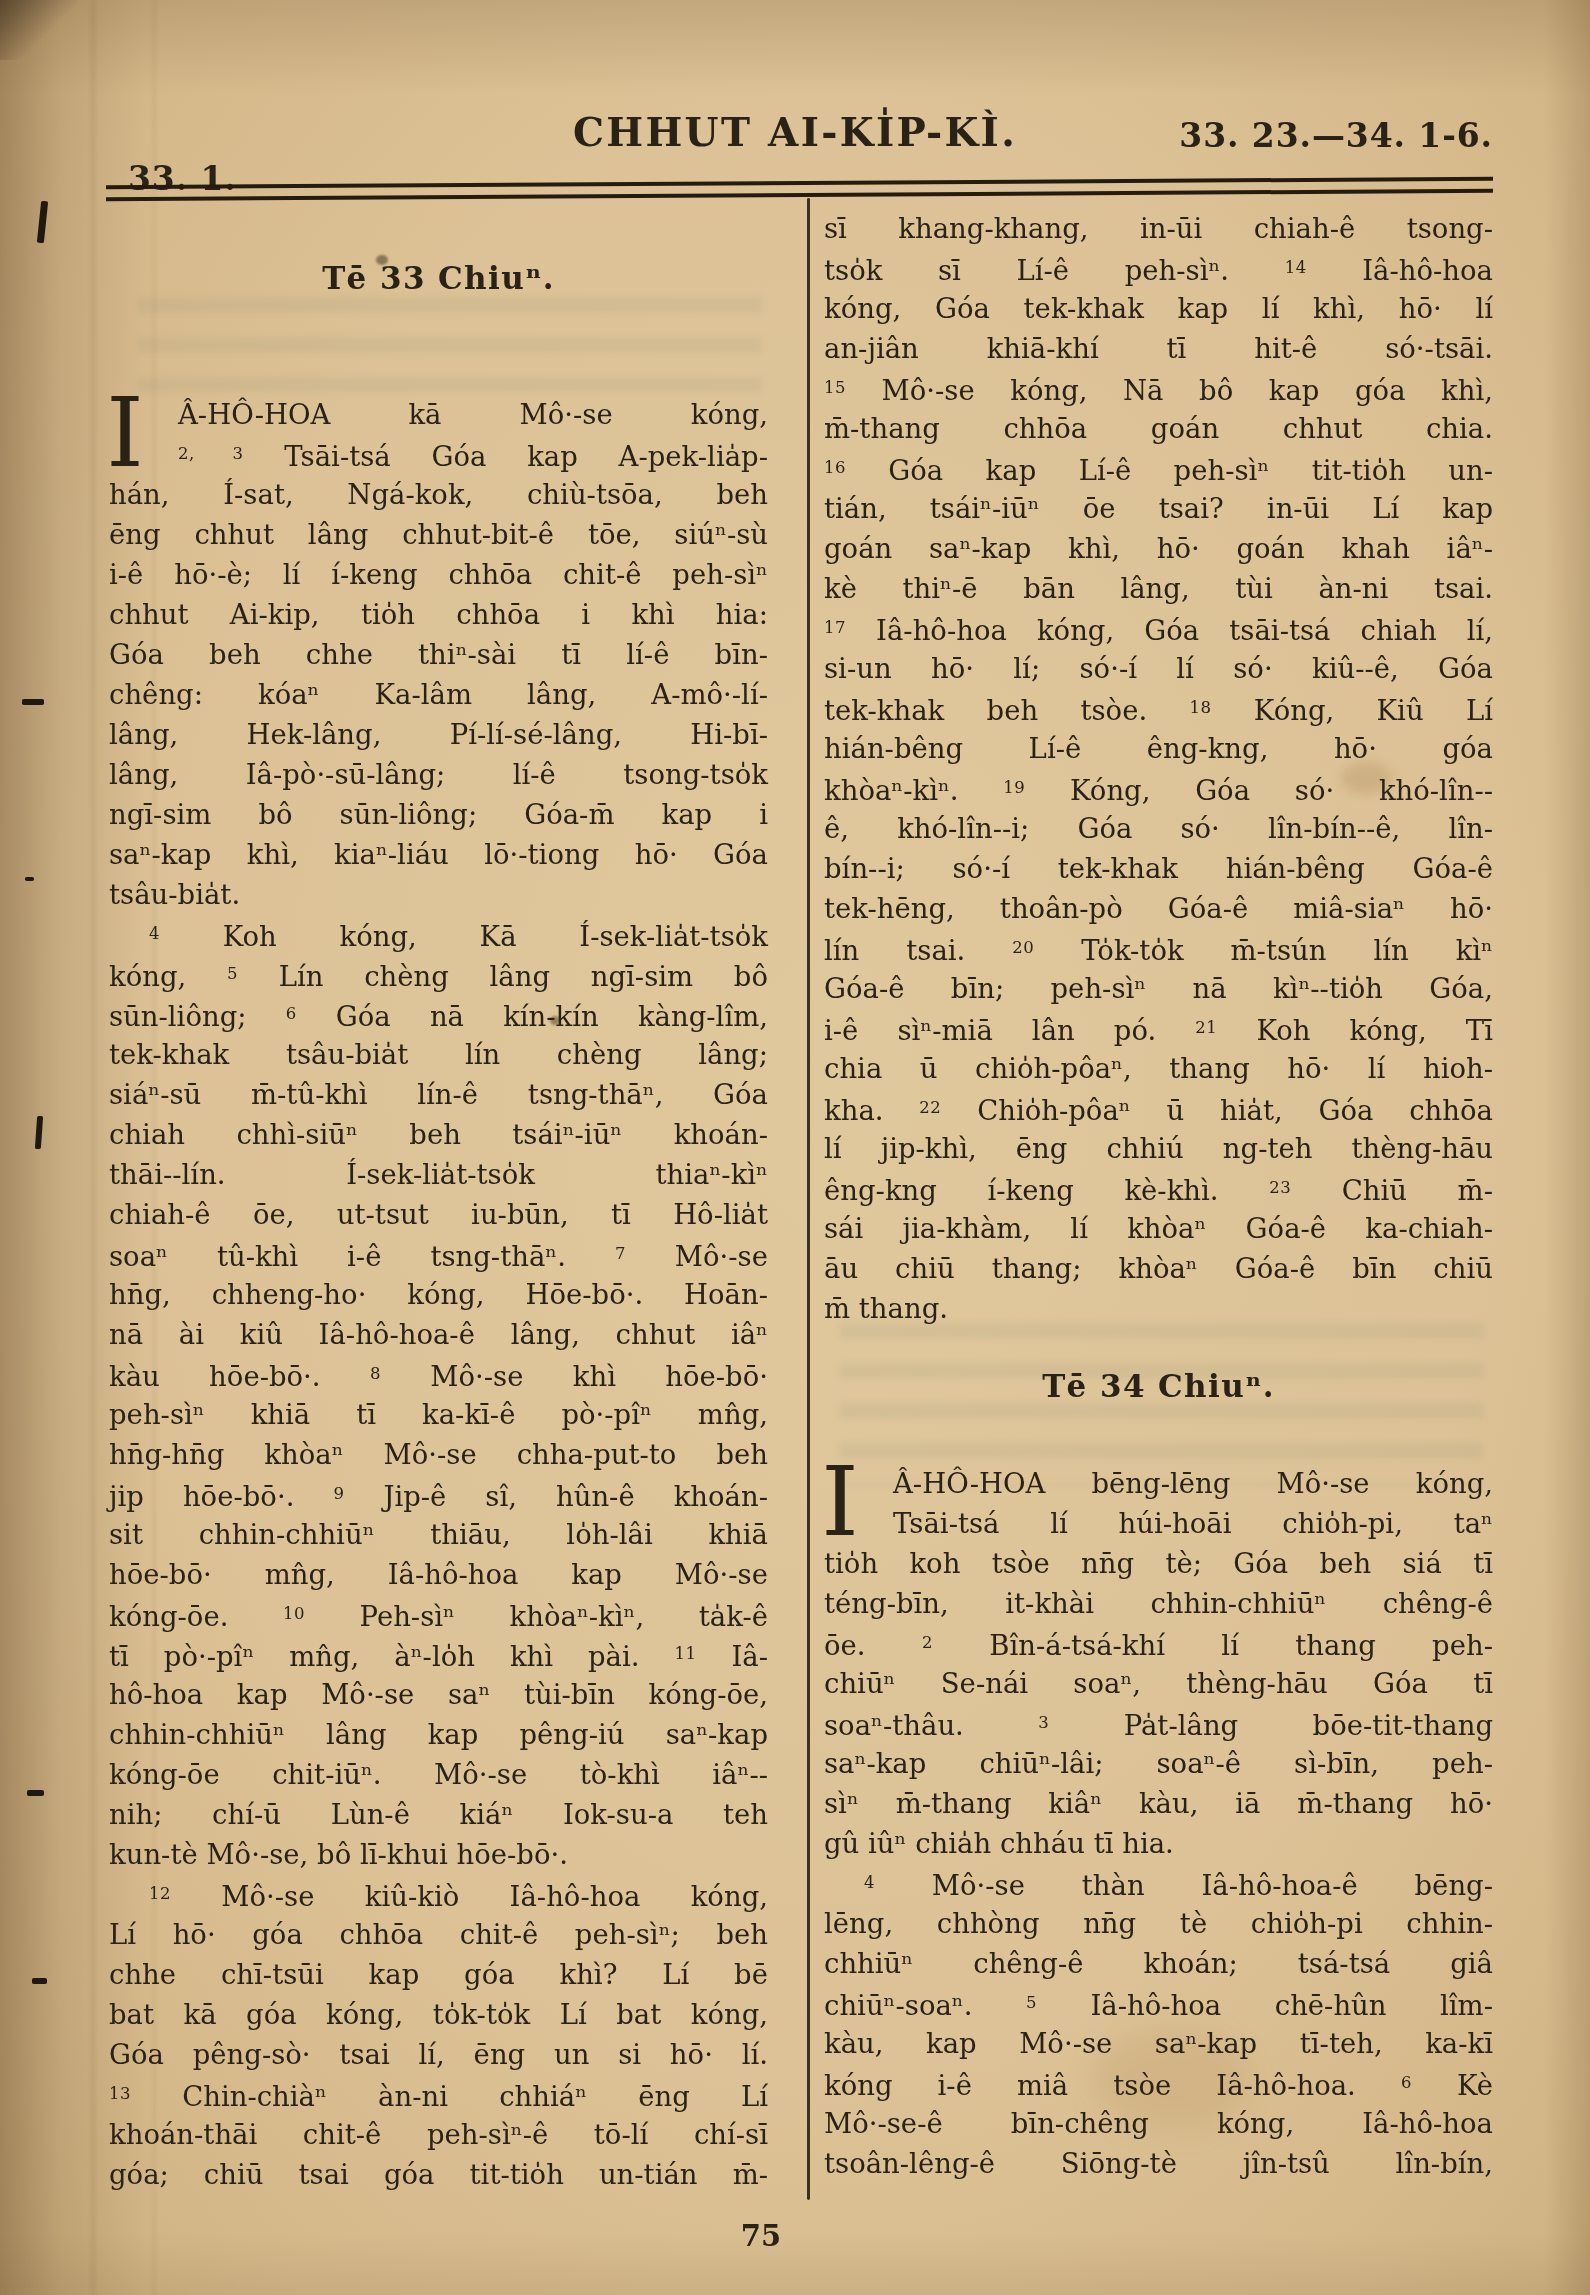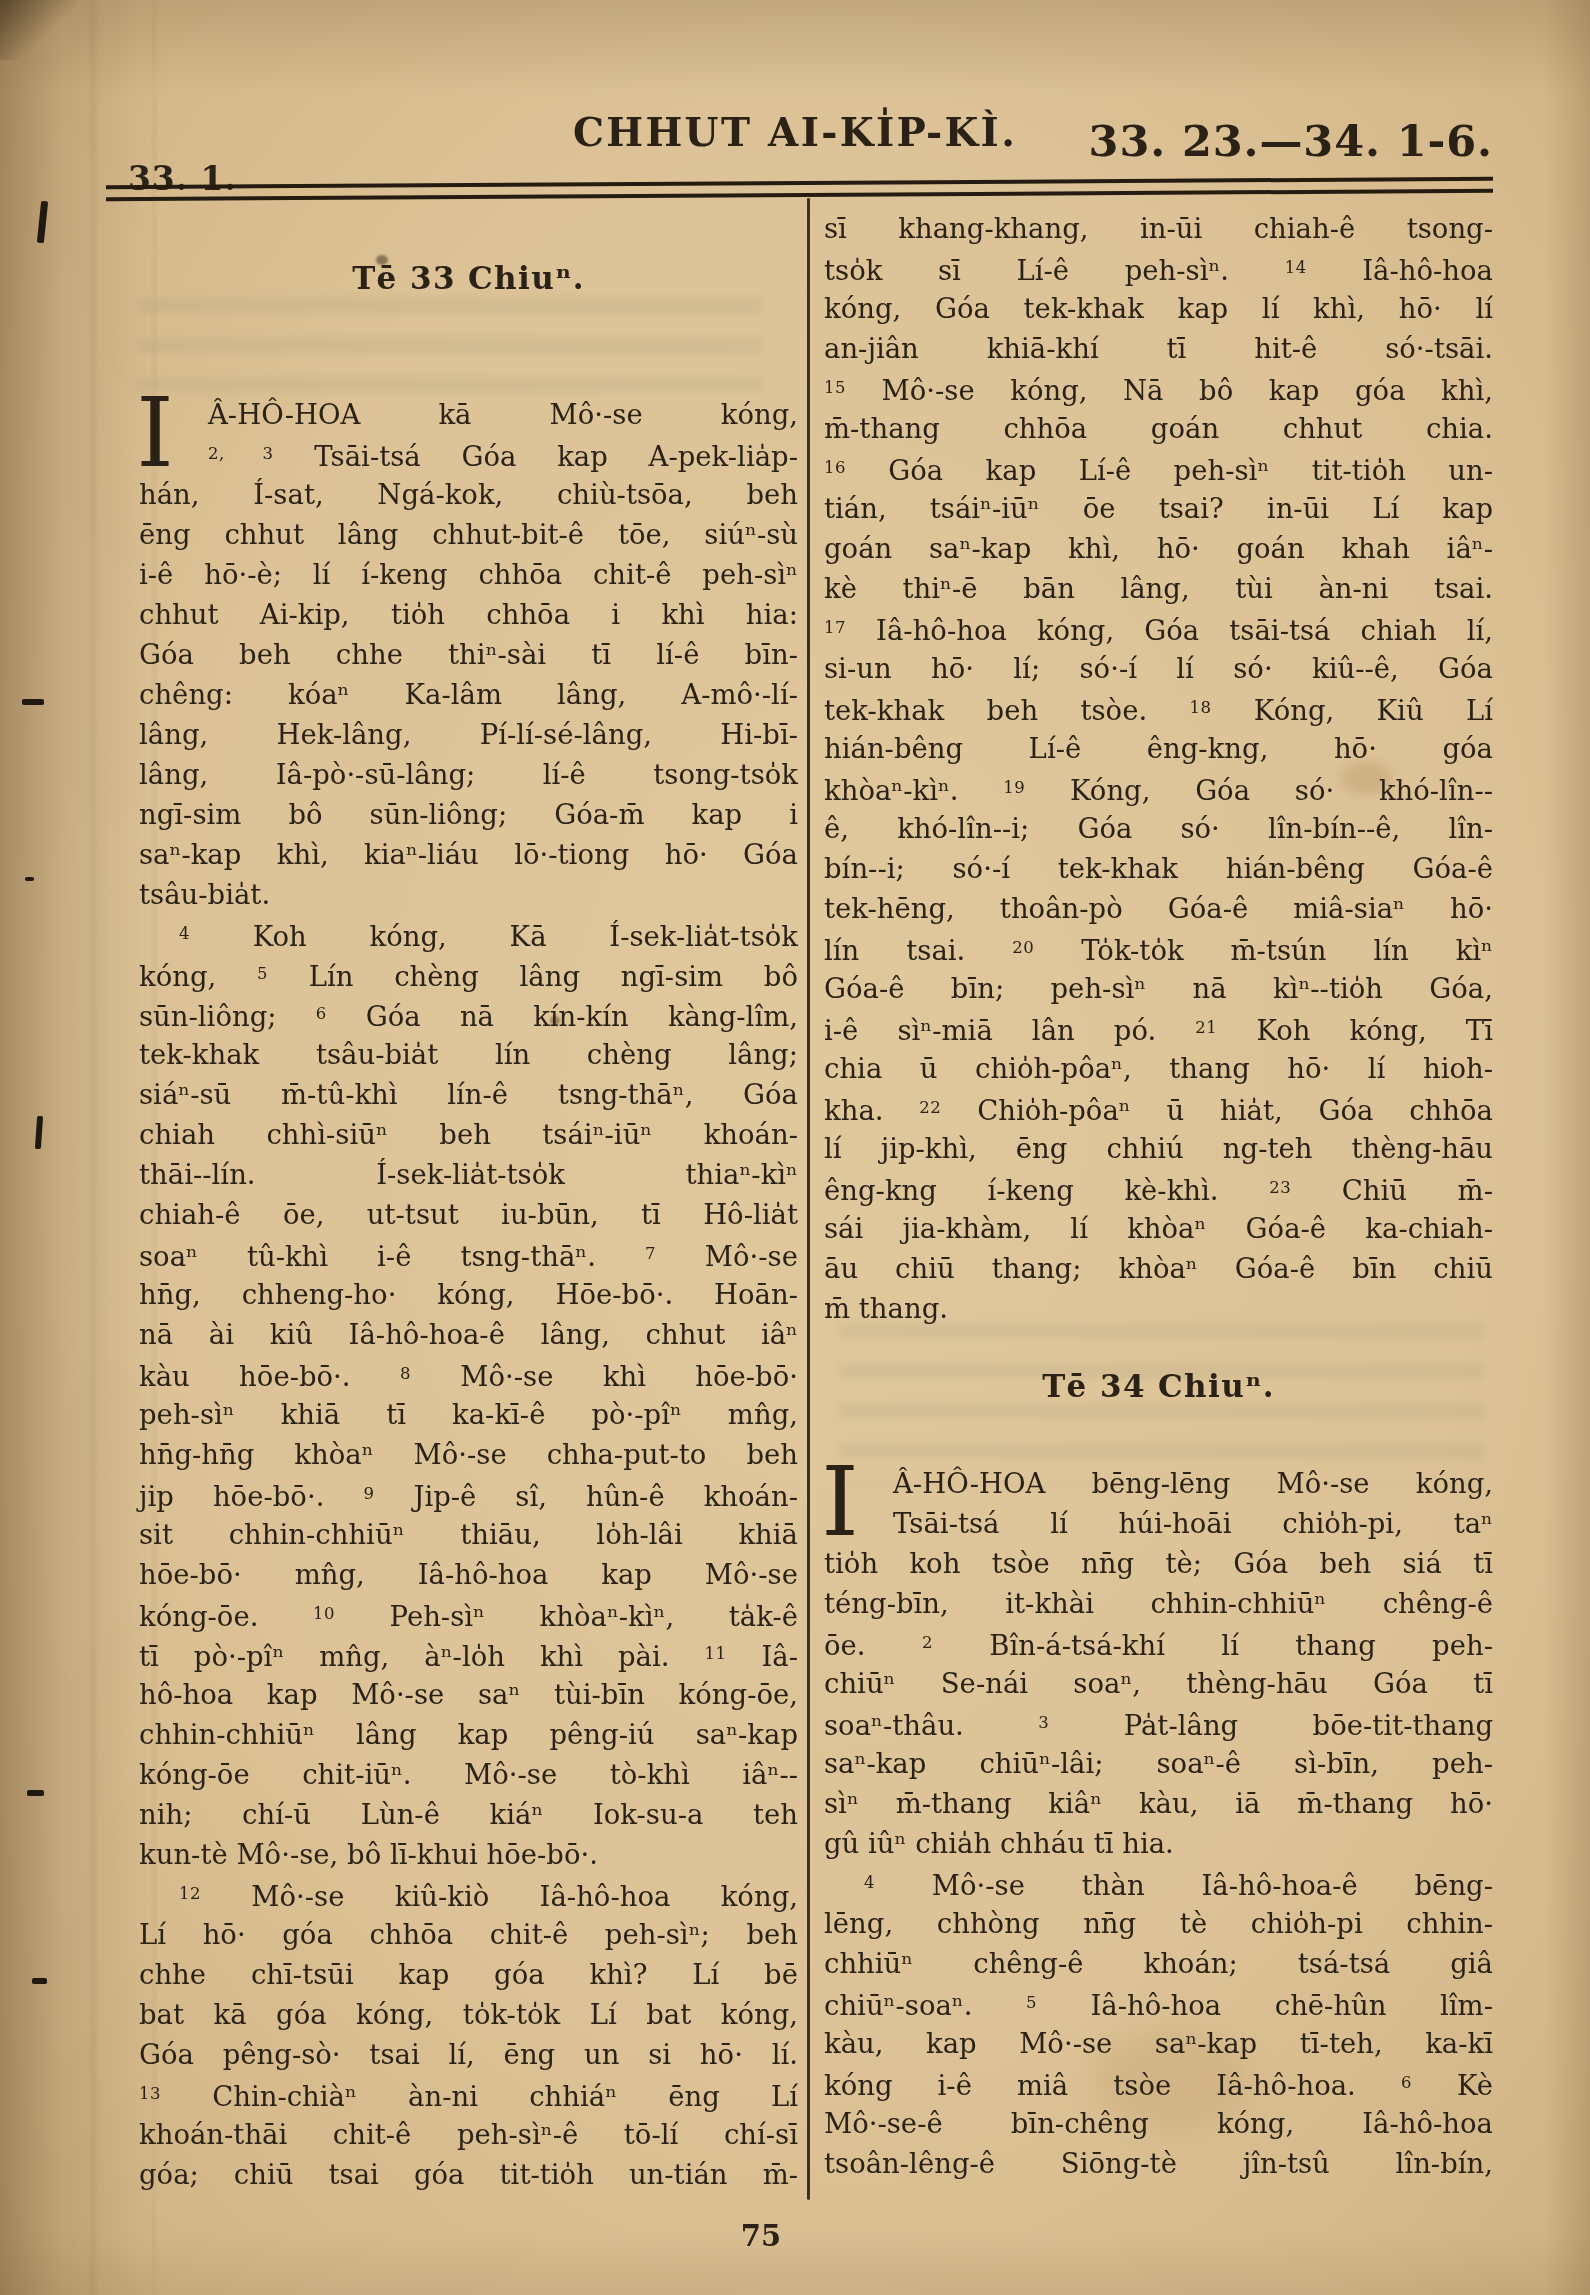--- a/index.html
+++ b/index.html
@@ -13,31 +13,31 @@
       radial-gradient(ellipse 1194px 1790px at 52% 46%, #e0c89d 0%, #dcc296 55%, #d5b88a 80%, #cbae7c 100%);
     color:#2b2217;
   }
   .crease{position:absolute;top:0;height:100%;width:4.1px;background:rgba(90,60,30,.11);filter:blur(2.3px);}
   .corner-wedge{position:absolute;left:0;top:0;width:78px;height:60px;
     background:linear-gradient(135deg, rgba(40,30,18,.55), rgba(40,30,18,0) 60%);}
 
   .hdr{position:absolute;font-weight:700;letter-spacing:0.9px;white-space:nowrap;}
   .hdr-left{left:128px;top:116px;font-size:33px;margin-top:43px;}
   .hdr-center{left:0;top:109px;width:1590px;text-align:center;font-size:39px;letter-spacing:2.3px;}
-  .hdr-right{right:97px;top:116px;font-size:43px;}
+  .hdr-right{right:97px;top:116px;font-size:33px;}
 
   .rule{position:absolute;left:106px;width:1387px;background:#241c11;transform:rotate(-.35deg);}
   .rule-1{top:181px;height:4.1px;}
   .rule-2{top:193px;height:3.7px;}
 
   .divider{position:absolute;left:807px;top:198px;width:2.8px;height:2002px;
     background:rgba(38,29,18,.88);border-radius:1.4px;}
 
   .col{position:absolute;}
-  .col-left{left:139px;top:257px;width:659px;}
+  .col-left{left:109px;top:257px;width:659px;}
   .col-right{left:824px;top:208px;width:669px;}
 
   .chapter-heading{font-size:31px;font-weight:700;text-align:center;line-height:42px;letter-spacing:1.4px;}
   .col-left .chapter-heading{margin-bottom:95px;}
   .col-right .chapter-heading{margin-top:37px;margin-bottom:56px;}
 
   .line{position:relative;height:40px;line-height:40px;font-size:27.5px;
     text-align:justify;text-align-last:justify;overflow:visible;}
   .line.end{text-align-last:left;}
   .line.indent{text-indent:40px;}

